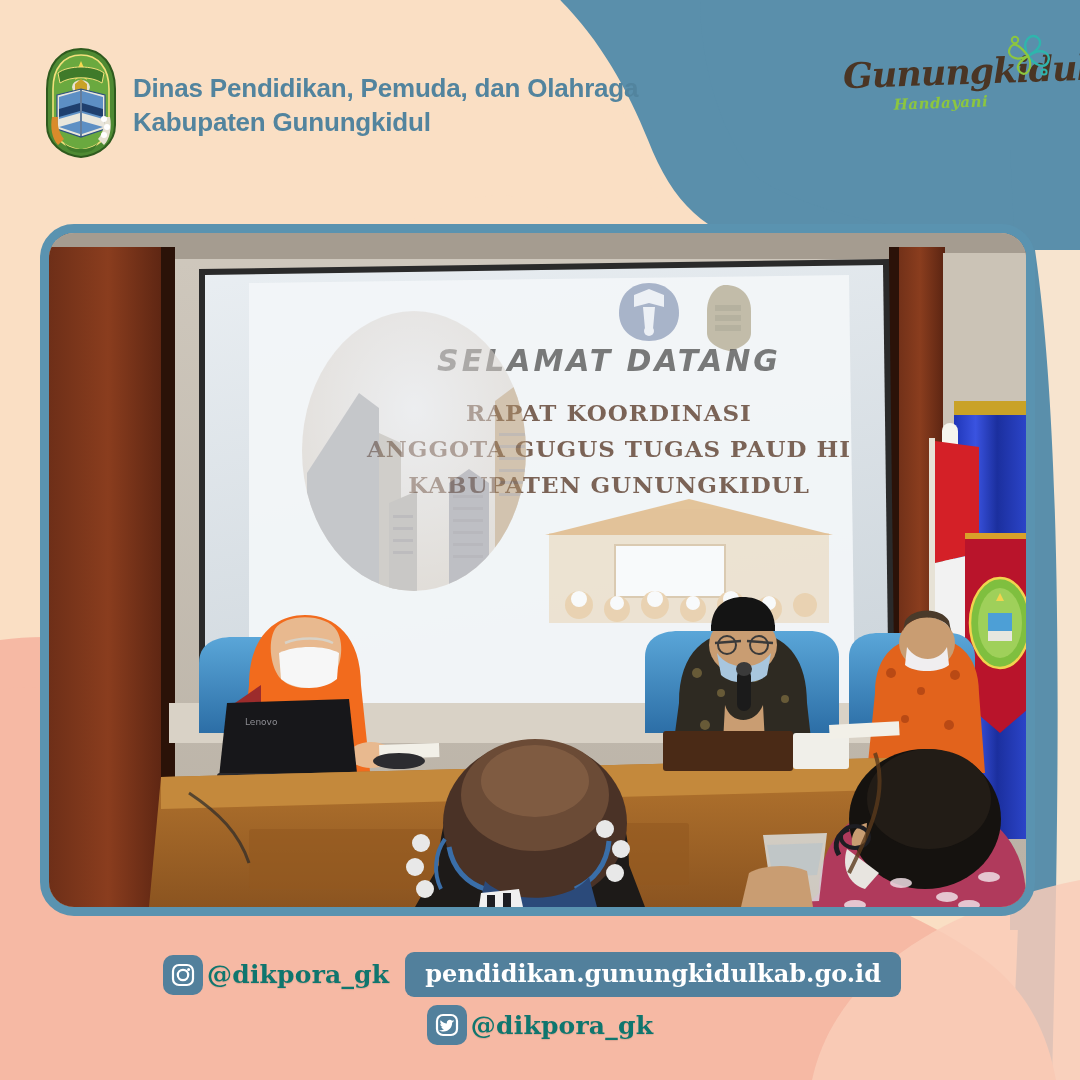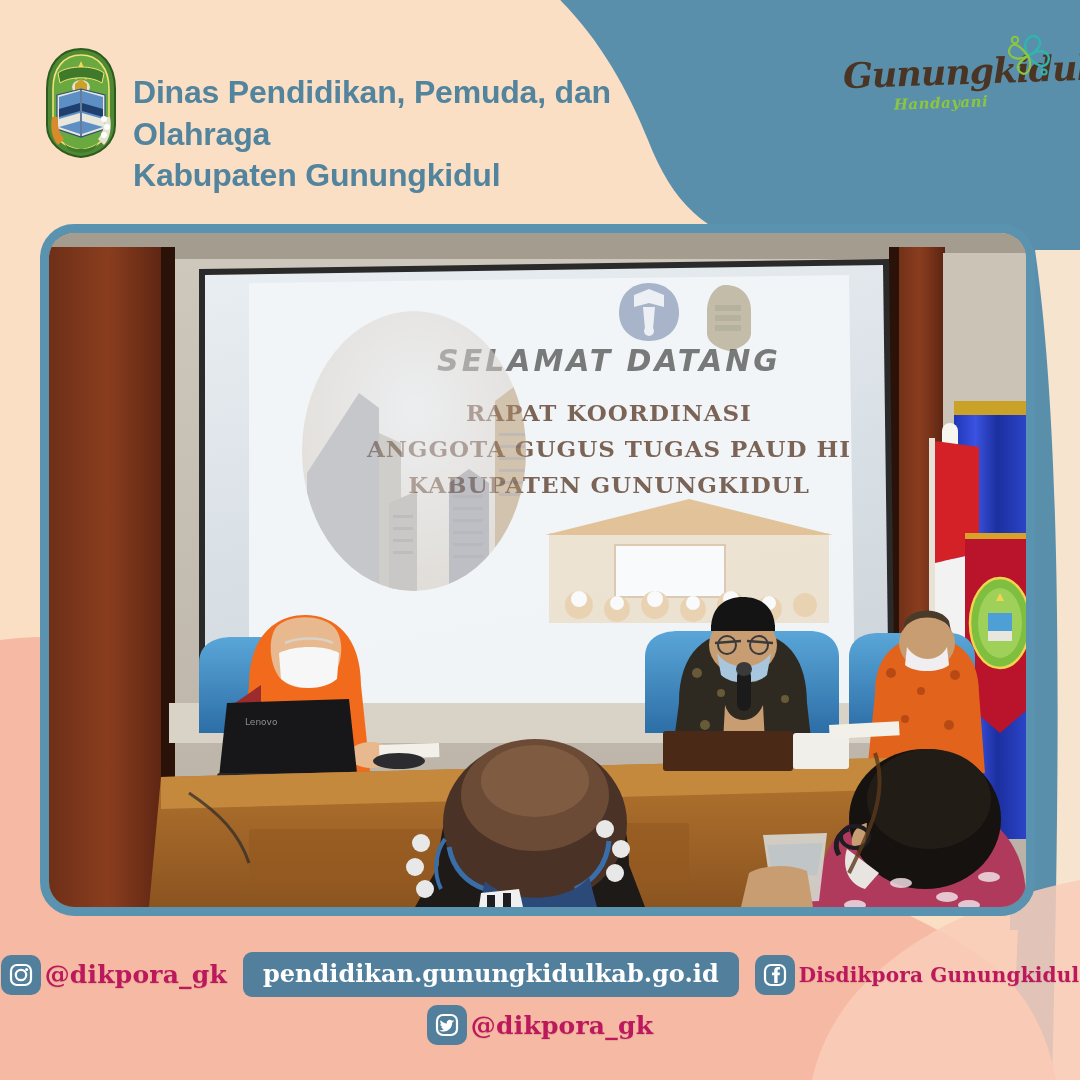--- a/index.html
+++ b/index.html
@@ -13,21 +13,21 @@
 
   
   .bg-base{position:absolute;inset:0;background:#fadfc4;}
   .bg-svg{position:absolute;inset:0;width:1080px;height:1080px;}
 
   
   .header{position:absolute;left:0;top:0;width:1080px;height:200px;z-index:6;}
   .crest{position:absolute;left:44px;top:47px;width:74px;height:112px;}
   .org-title{
     position:absolute;left:133px;top:72px;width:620px;
-    color:#52849e;font-weight:bold;font-size:32px;line-height:1.30;
+    color:#52849e;font-weight:bold;font-size:26px;line-height:1.30;
     letter-spacing:-0.2px;
   }
   .org-title .l2{display:block;}
 
   .gk-logo{position:absolute;right:22px;top:30px;width:215px;height:100px;}
   .gk-word{
     position:absolute;left:0;top:22px;width:185px;text-align:center;
     font-family:"DejaVu Serif",serif;font-style:italic;font-weight:bold;
     font-size:35px;color:#4a3524;letter-spacing:-1px;
     transform:rotate(-2deg);
@@ -52,21 +52,21 @@
   
   .footer{position:absolute;left:0;top:930;width:1080px;z-index:7;}
   .f-row{position:absolute;display:flex;align-items:center;}
   .f-row1{left:0;top:952px;width:1080px;justify-content:center;gap:0;}
   .f-row2{left:0;top:1005px;width:1080px;justify-content:center;}
   .sq-icon{
     width:40px;height:40px;border-radius:10px;background:#52809c;
     display:flex;align-items:center;justify-content:center;flex:none;
   }
   .f-text{
-    color:#be185d;font-family:"DejaVu Serif",serif;font-weight:bold;
+    color:#0f766e;font-family:"DejaVu Serif",serif;font-weight:bold;
     font-size:25px;margin-left:4px;letter-spacing:0.2px;
     text-shadow:0 1px 1px rgba(0,0,0,0.10);
   }
   .f-text.small{font-size:20px;}
   .url-pill{
     background:#52809c;color:#fff;border-radius:9px;
     padding:7px 20px 9px;margin:0 16px;
     font-family:"DejaVu Serif",serif;font-weight:bold;font-size:24px;
     white-space:nowrap;
   }
@@ -426,29 +426,20 @@
             <rect x="3" y="3" width="20" height="20" rx="6" fill="none" stroke="#fff" stroke-width="2.2"></rect>
             <circle cx="13" cy="13" r="5.2" fill="none" stroke="#fff" stroke-width="2.2"></circle>
             <circle cx="18.6" cy="7.4" r="1.5" fill="#fff"></circle>
           </svg>
         </span>
         <span class="f-text">@dikpora_gk</span>
       </div>
 
       <span class="url-pill">pendidikan.gunungkidulkab.go.id</span>
 
-      <div style="display:flex;align-items:center;">
-        <span class="sq-icon">
-          <svg width="26" height="26" viewBox="0 0 26 26">
-            <rect x="3" y="3" width="20" height="20" rx="6" fill="none" stroke="#fff" stroke-width="2.2"></rect>
-            <path d="M15.6 13.2 H17.6 L18 10.4 H15.6 V8.9 c0-.8.3-1.3 1.4-1.3 H18 V5.1 c-.3 0-1.2-.1-2.2-.1 -2.2 0-3.6 1.3-3.6 3.7 v1.7 H10 v2.8 h2.2 V21 h3.4 Z" fill="#fff"></path>
-          </svg>
-        </span>
-        <span class="f-text small">Disdikpora Gunungkidul</span>
-      </div>
     </div>
 
     <div class="f-row f-row2">
       <div style="display:flex;align-items:center;">
         <span class="sq-icon">
           <svg width="26" height="26" viewBox="0 0 26 26">
             <rect x="3" y="3" width="20" height="20" rx="6" fill="none" stroke="#fff" stroke-width="2.2"></rect>
             <path d="M20.4 9.3c-.5.3-1.1.5-1.7.5.6-.4 1-1 1.2-1.7-.6.3-1.2.6-1.9.7-.5-.6-1.3-1-2.2-1-1.7 0-3 1.4-3 3 0 .2 0 .5.1.7-2.5-.1-4.7-1.3-6.2-3.2-.3.5-.4 1-.4 1.5 0 1 .5 1.9 1.3 2.5-.5 0-.9-.1-1.3-.4 0 1.5 1 2.7 2.4 3-.3.1-.5.1-.8.1-.2 0-.4 0-.6-.1.4 1.2 1.5 2.1 2.8 2.1-1 .8-2.3 1.3-3.7 1.3H5c1.3.8 2.9 1.3 4.6 1.3 5.5 0 8.5-4.6 8.5-8.5v-.4c.6-.4 1.1-1 1.5-1.6z" fill="#fff"></path>
           </svg>
         </span>

